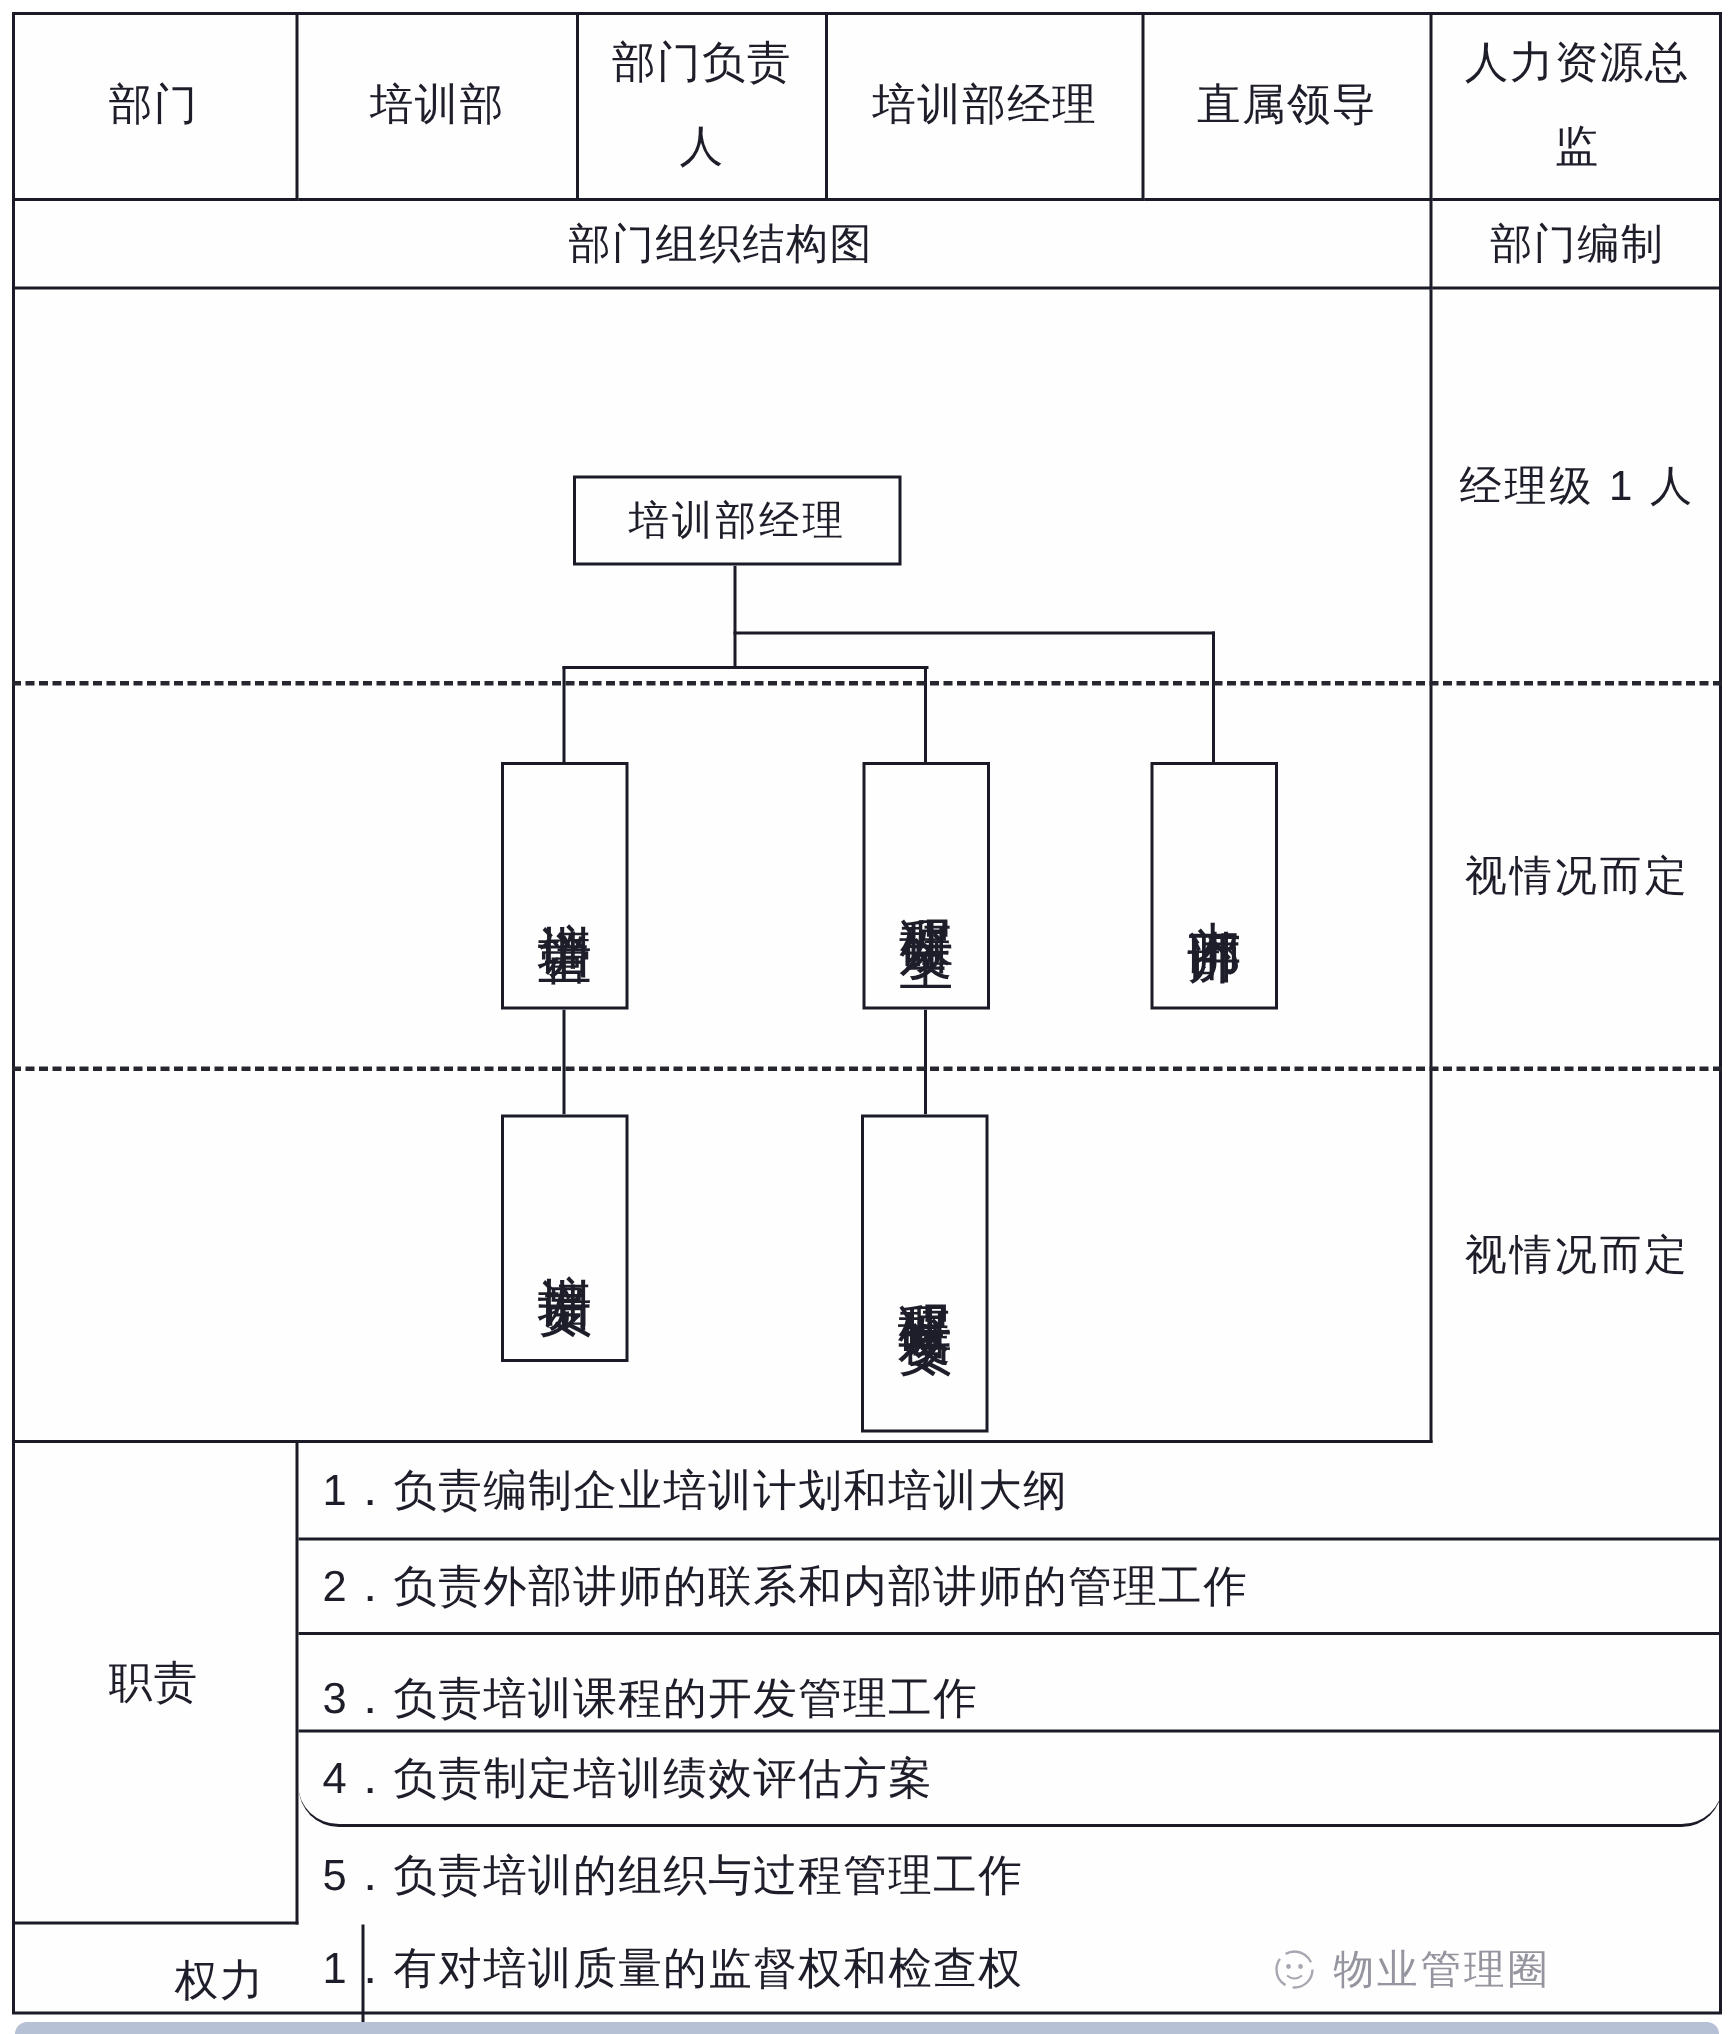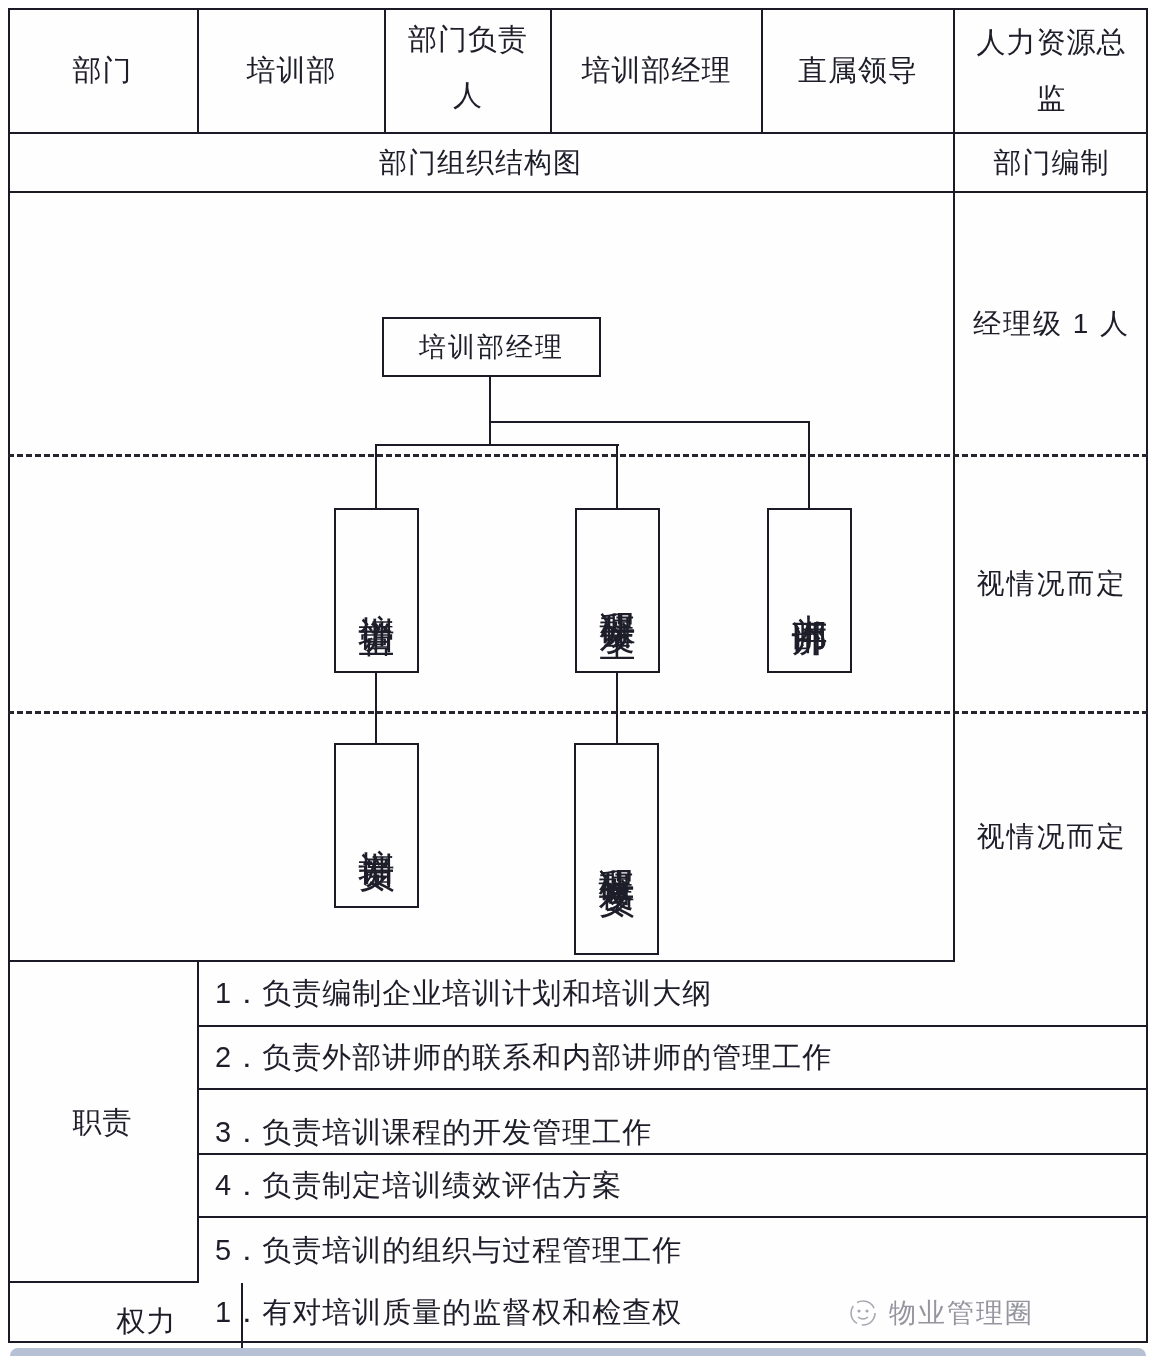--- a/index.html
+++ b/index.html
@@ -20,21 +20,21 @@
   .cell{
     display:flex;align-items:center;justify-content:center;
     text-align:center;
     border:0 solid #1b1b28;
     font-size:29px;
     letter-spacing:1px;
     line-height:56px;
   }
   .bR{border-right-width:2px;}
   .bB{border-bottom-width:2px;}
-  .wrap4{max-width:128px;font-family:Liberation Mono, monospace;}
+  .wrap4{max-width:128px;}
   .wrap5{max-width:156px;}
   .orgbox{
     border:2px solid #1b1b28;
     background:#fefefe;
     display:flex;align-items:center;justify-content:center;
     font-size:27px;letter-spacing:2px;
   }
   .vbox{
     writing-mode:vertical-rl;
     text-orientation:upright;
@@ -157,21 +157,21 @@
   <div class="abs bB" style="left:199px;top:962px;width:949px;height:321px;border:0 solid #1b1b28;">
     <div class="dutyrow" style="height:65px;">
       <span>1．负责编制企业培训计划和培训大纲</span>
     </div>
     <div class="dutyrow" style="height:63px;">
       <span>2．负责外部讲师的联系和内部讲师的管理工作</span>
     </div>
     <div class="dutyrow" style="height:65px;align-items:flex-end;">
       <span>3．负责培训课程的开发管理工作</span>
     </div>
-    <div class="dutyrow" style="height:63px;">
+    <div class="dutyrow" style="height:63px;border-radius:27px;">
       <span>4．负责制定培训绩效评估方案</span>
     </div>
     <div class="dutyrow last" style="height:65px;">
       <span>5．负责培训的组织与过程管理工作</span>
     </div>
   </div>
 
   <div class="abs cell bR" style="left:8px;top:1283px;width:191px;height:76px;margin-left:44px;">
     <span>权力</span>
   </div>

